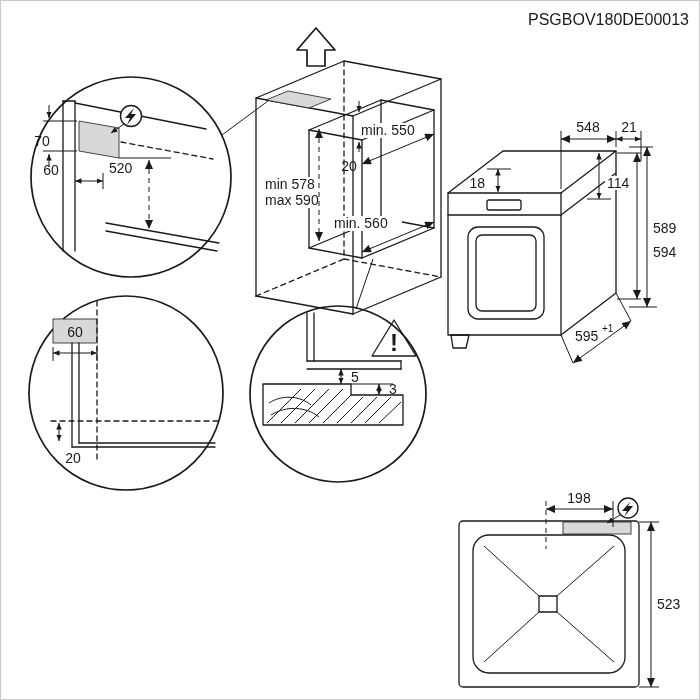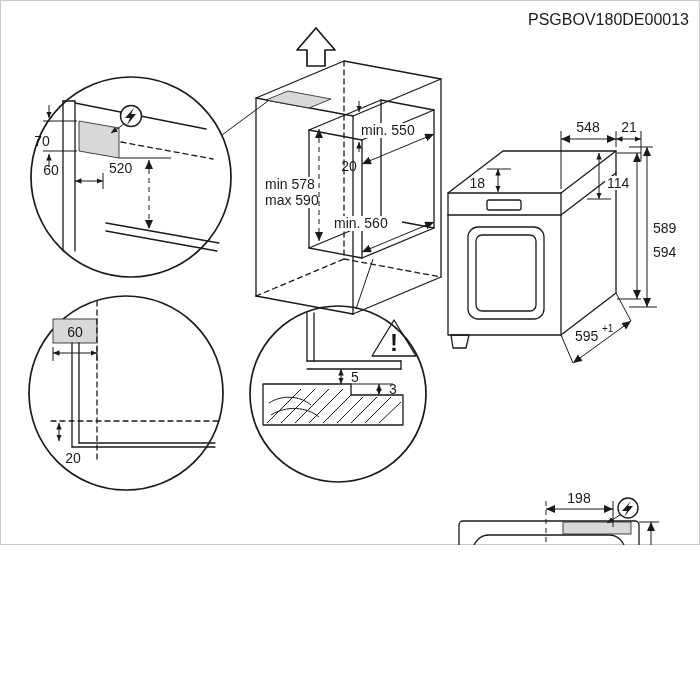--- a/index.html
+++ b/index.html
@@ -1,16 +1,16 @@
 <!DOCTYPE html>
 <html style="--line: #1a1a1a; --shade: #d8d8d8; --background: #ffffff; --border: #c9c9c9;"><head>
 <meta charset="utf-8">
 <style>
   body{margin:0;background:#fff}
-  .stage{position:relative;width:700px;height:545px;box-sizing:border-box;
+  .stage{position:relative;width:700px;height:700px;box-sizing:border-box;
          border:1px solid var(--border,#c9c9c9);background:var(--background,#fff)}
   svg{display:block}
   .ln{fill:none;stroke:var(--line,#1a1a1a);stroke-width:1.3;stroke-linecap:round;stroke-linejoin:round}
   .thick{stroke-width:1.7}
   .dim{fill:none;stroke:var(--line,#1a1a1a);stroke-width:1}
   .dash{stroke-dasharray:5 4}
   .shade{fill:var(--shade,#d8d8d8);stroke:var(--line,#1a1a1a);stroke-width:.8}
   .wbg{fill:#fff;stroke:none}
   .ah{fill:var(--line,#1a1a1a);stroke:none}
   .icon{stroke:var(--line,#1a1a1a);stroke-width:1.4;fill:#fff}

